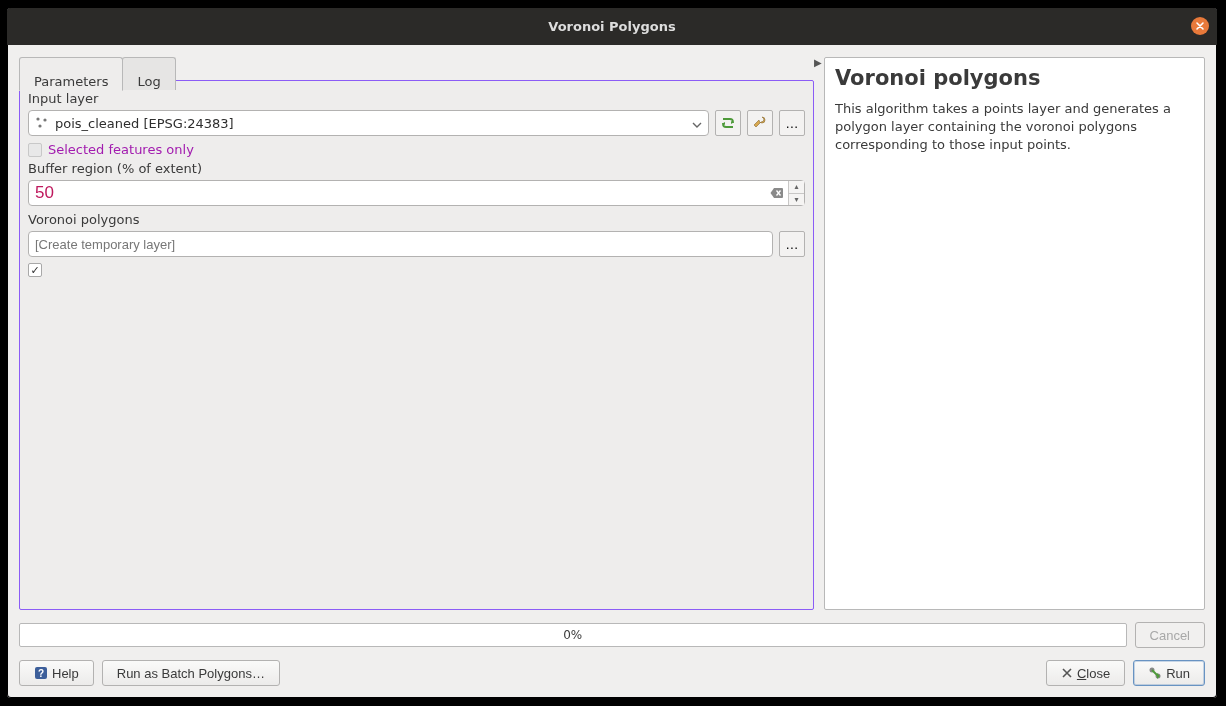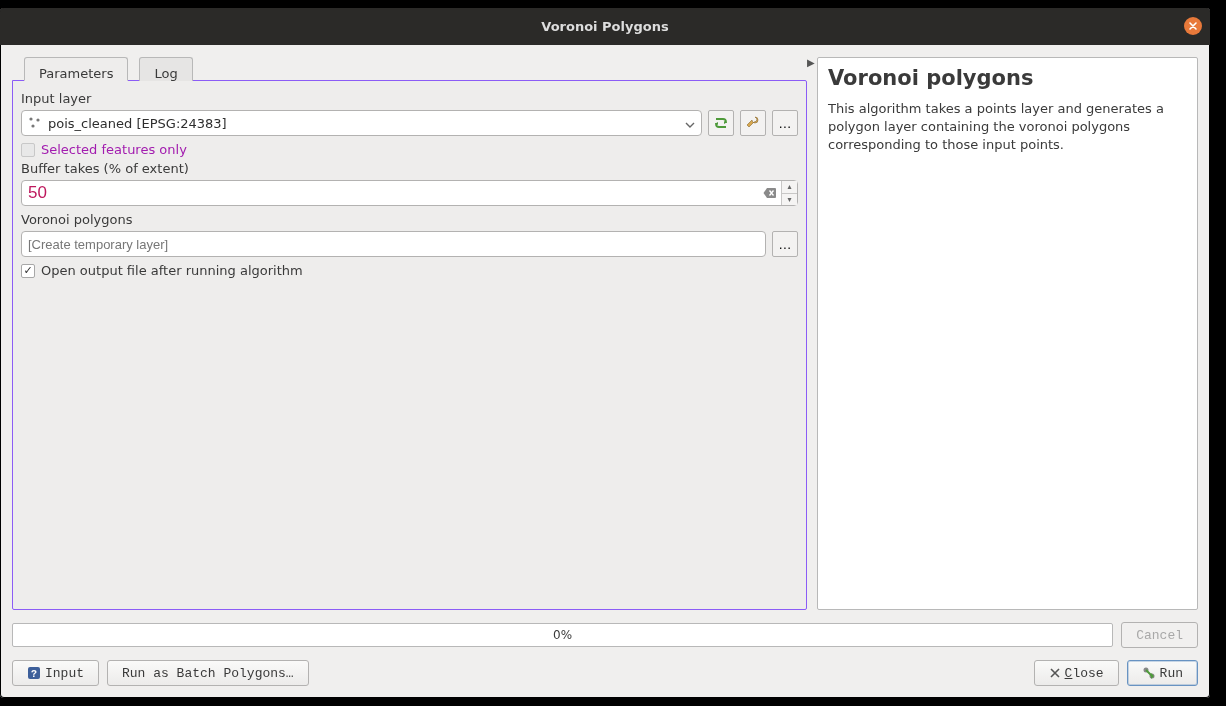--- a/index.html
+++ b/index.html
@@ -9,21 +9,21 @@
     background: #000;
     font-family: "DejaVu Sans", "Liberation Sans", Arial, sans-serif;
     font-size: 13px;
     color: #2e2e2e;
     width: 1226px;
     height: 706px;
     overflow: hidden;
   }
   .window {
     position: absolute;
-    left: 0;
+    left: 7px;
     top: 8px;
     width: 1210px;
     height: 690px;
     background: #f0efee;
     border-radius: 4px;
     overflow: hidden;
     display: flex;
     flex-direction: column;
     box-shadow: 0 0 0 1px #000 inset;
   }
@@ -102,29 +102,28 @@
   
   .tab-strip {
     display: flex;
     height: 24px;
     position: relative;
     z-index: 2;
   }
   .tab {
     border: 1px solid #b8b8b8;
     border-bottom: none;
-    padding: 8px 14px;
+    padding: 16px 14px;
     background: #e6e5e4;
     border-radius: 3px 3px 0 0;
     margin-right: -1px;
     cursor: pointer;
     font-size: 13px;
     color: #3a3a3a;
     position: relative;
-    margin-left: 12px;
   }
   .tab.active {
     background: #eeedec;
     border-bottom: 1px solid #eeedec;
     z-index: 3;
   }
   .tab-body {
     flex: 1;
     border: 1px solid #8b5cf6;
     background: #eeedec;
@@ -297,21 +296,20 @@
     border: 1px solid #b3b2b1;
     background: linear-gradient(#fafaf9,#ecebea);
     border-radius: 3px;
     padding: 0 14px;
     display: flex;
     align-items: center;
     gap: 4px;
     font-size: 13px;
     color: #3a3a3a;
     cursor: pointer;
-    font-family: Liberation Mono, monospace;
   }
   .push-btn.disabled {
     color: #a8a8a8;
     cursor: default;
     background: #f1f0ef;
   }
   .push-btn.default {
     border-color: #6893c2;
     box-shadow: 0 0 0 1px rgba(104,147,194,.35) inset;
   }
@@ -376,21 +374,21 @@
             <button class="icon-btn">
               <span>…</span>
             </button>
           </div>
 
           <div class="check-row disabled">
             <span class="checkbox-box"></span>
             <span>Selected features only</span>
           </div>
 
-          <span class="form-label">Buffer takes (% of extent)</span>
+          <span class="form-label">Buffer region (% of extent)</span>
           <div class="row">
             <div class="spinbox">
               <input type="text" value="50" style="">
               <span class="clear-x">
                 <svg width="14" height="12" viewBox="0 0 14 12">
                   <path d="M4 1 h8 a1 1 0 0 1 1 1 v8 a1 1 0 0 1 -1 1 h-8 l-3.5 -5 z" fill="#8a8a8a"></path>
                   <path d="M6.5 3.5 l4 5 M10.5 3.5 l-4 5" stroke="#fff" stroke-width="1.3"></path>
                 </svg>
               </span>
               <div class="spin-btns">
@@ -405,21 +403,20 @@
             <div class="textinput">
               <input type="text" placeholder="[Create temporary layer]" style="">
             </div>
             <button class="icon-btn">
               <span>…</span>
             </button>
           </div>
 
           <div class="check-row">
             <span class="checkbox-box checked"></span>
-            <span>Open output file after running algorithm</span>
           </div>
 
         </div>
       </div>
 
       <div class="right-col">
         <h2 class="help-title">Voronoi polygons</h2>
         <div class="help-text">This algorithm takes a points layer and generates a polygon layer containing the voronoi polygons corresponding to those input points.</div>
       </div>
 
@@ -431,21 +428,21 @@
       </div>
       <button class="push-btn disabled">Cancel</button>
     </div>
 
     <div class="footer-row">
       <button class="push-btn">
         <svg width="14" height="14" viewBox="0 0 14 14">
           <rect x="1" y="1" width="12" height="12" rx="2" fill="#3d5f9a"></rect>
           <text x="7" y="11" text-anchor="middle" font-size="10" font-weight="bold" fill="#fff">?</text>
         </svg>
-        <span>Input</span>
+        <span>Help</span>
       </button>
       <button class="push-btn">Run as Batch Polygons…</button>
       <div class="spacer"></div>
       <button class="push-btn">
         <svg width="12" height="12" viewBox="0 0 12 12">
           <path d="M2 2 L10 10 M10 2 L2 10" stroke="#555" stroke-width="1.6"></path>
         </svg>
         <span><span class="underline-letter">C</span><span>lose</span></span>
       </button>
       <button class="push-btn default">

